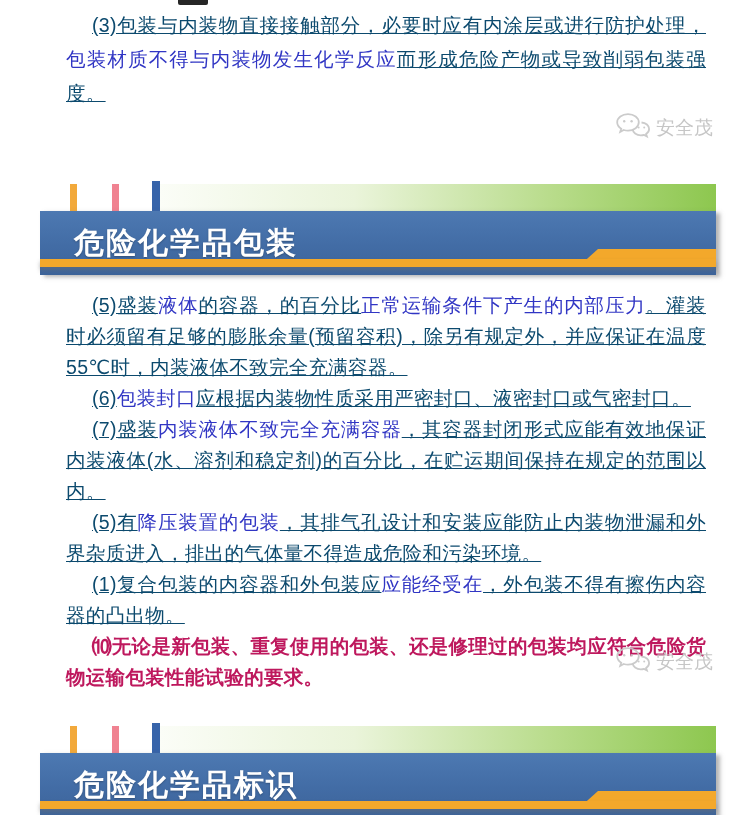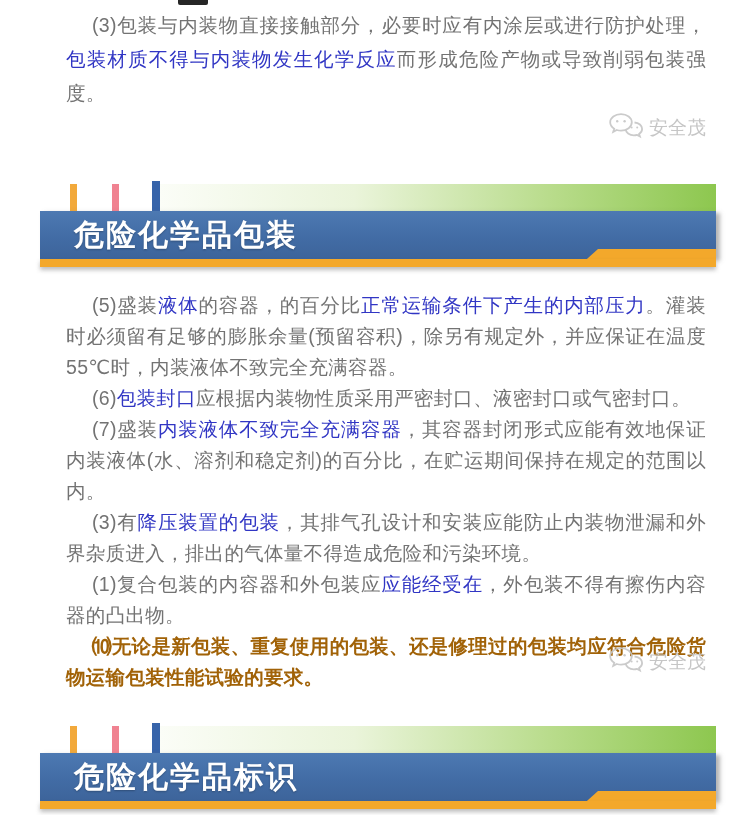--- a/index.html
+++ b/index.html
@@ -10,48 +10,48 @@
   }
   
   .text-block{
     position:absolute;left:66px;width:640px;
     font-size:19.5px;letter-spacing:.3px;color:#181818;
     text-align:justify;
   }
   #sec1{top:8px;line-height:34px;}
   #sec2{top:290px;line-height:31px;}
   .text-block p{margin:0;text-indent:26px;}
-  .seg-ink{color:#737373;}
+  .seg-ink{color:#0c4a6e;text-decoration:underline;}
   .seg-blue{color:#3136c4;margin-top:6px;}
-  .seg-pink{color:#a16207;font-weight:700;}
+  .seg-pink{color:#be185d;font-weight:700;}
 
   
   .watermark{
-    position:absolute;right:46px;display:flex;align-items:center;gap:5px;
+    position:absolute;right:39px;display:flex;align-items:center;gap:5px;
     color:#c6c6c6;font-size:19px;
   }
   #wm1{top:112px;}
   #wm2{top:646px;}
   .wm-icon{flex:0 0 auto;opacity:.9;}
 
   
   .banner{position:absolute;left:40px;width:676px;height:83px;}
   #banner1{top:184px;}
   #banner2{top:726px;}
   .strip{position:absolute;left:0;top:0;right:0;height:27px;}
   .strip-gradient{
     position:absolute;left:120px;right:0;top:0;height:27px;
     background:linear-gradient(to right,#fbfdf7 0%,#eaf4da 35%,#b9dc8c 70%,#8dc74f 100%);
   }
   .stripe{position:absolute;top:0;height:27px;width:7px;}
   .stripe-orange{left:30px;background:#f2a93b;}
   .stripe-pink{left:72px;background:#f08291;}
   .stripe-blue{left:112px;width:8px;top:-3px;height:33px;background:#3764aa;}
   .banner-main{
-    position:absolute;left:0;right:0;top:27px;height:48px;
+    position:absolute;left:0;right:0;top:27px;height:64px;
     background:linear-gradient(180deg,#4d79b2 0%,#426ca5 55%,#3d649a 100%);
     box-shadow:4px 2px 4px rgba(110,110,110,.5);
     display:flex;align-items:center;padding-left:34px;box-sizing:border-box;
   }
   .banner-title{
     color:#ffffff;font-size:30px;font-weight:700;letter-spacing:2px;
     text-shadow:0 1px 2px rgba(0,0,0,.25);white-space:nowrap;
   }
   .orange-bar{
     position:absolute;left:0;right:0;top:75px;height:8px;background:#f3a82b;
@@ -105,21 +105,21 @@
     <span class="banner-title">危险化学品包装</span>
   </div>
   <div class="orange-wedge"></div>
   <div class="orange-bar"></div>
 </div>
 
 <div id="sec2" class="text-block">
     <p><span class="seg-ink">(5)盛装</span><span class="seg-blue">液体</span><span class="seg-ink">的容器，的百分比</span><span class="seg-blue">正常运输条件下产生的内部压力</span><span class="seg-ink">。灌装时必须留有足够的膨胀余量(预留容积)，除另有规定外，并应保证在温度55℃时，内装液体不致完全充满容器。</span></p>
     <p><span class="seg-ink">(6)</span><span class="seg-blue">包装封口</span><span class="seg-ink">应根据内装物性质采用严密封口、液密封口或气密封口。</span></p>
     <p><span class="seg-ink">(7)盛装</span><span class="seg-blue">内装液体不致完全充满容器</span><span class="seg-ink">，其容器封闭形式应能有效地保证内装液体(水、溶剂和稳定剂)的百分比，在贮运期间保持在规定的范围以内。</span></p>
-    <p><span class="seg-ink">(3)有</span><span class="seg-blue">降压装置的包装</span><span class="seg-ink">，其排气孔设计和安装应能防止内装物泄漏和外界杂质进入，排出的气体量不得造成危险和污染环境。</span></p>
+    <p><span class="seg-ink">(5)有</span><span class="seg-blue">降压装置的包装</span><span class="seg-ink">，其排气孔设计和安装应能防止内装物泄漏和外界杂质进入，排出的气体量不得造成危险和污染环境。</span></p>
     <p><span class="seg-ink">(1)复合包装的内容器和外包装应</span><span class="seg-blue">应能经受在</span><span class="seg-ink">，外包装不得有擦伤内容器的凸出物。</span></p>
     <p><span class="seg-pink">⑽无论是新包装、重复使用的包装、还是修理过的包装均应符合危险货物运输包装性能试验的要求。</span></p>
   </div>
 
 <div id="wm2" class="watermark">
   <span class="wm-icon">
     <svg width="36" height="27" viewBox="0 0 36 27">
       <g fill="none" stroke="#c6c6c6" stroke-width="1.8">
         <path d="M13 2.2c-6 0-10.8 3.6-10.8 8.1 0 2.6 1.6 4.9 4 6.4l-1 3.2 3.6-1.9c1.3.4 2.7.6 4.2.6 6 0 10.8-3.7 10.8-8.3S19 2.2 13 2.2z"></path>
         <path d="M26.5 10.5c4.3.3 7.6 3 7.6 6.4 0 2-1.2 3.8-3 5l.8 2.5-2.8-1.5c-1 .3-2 .5-3.2.5-4.5 0-8.2-2.8-8.2-6.3"></path>

